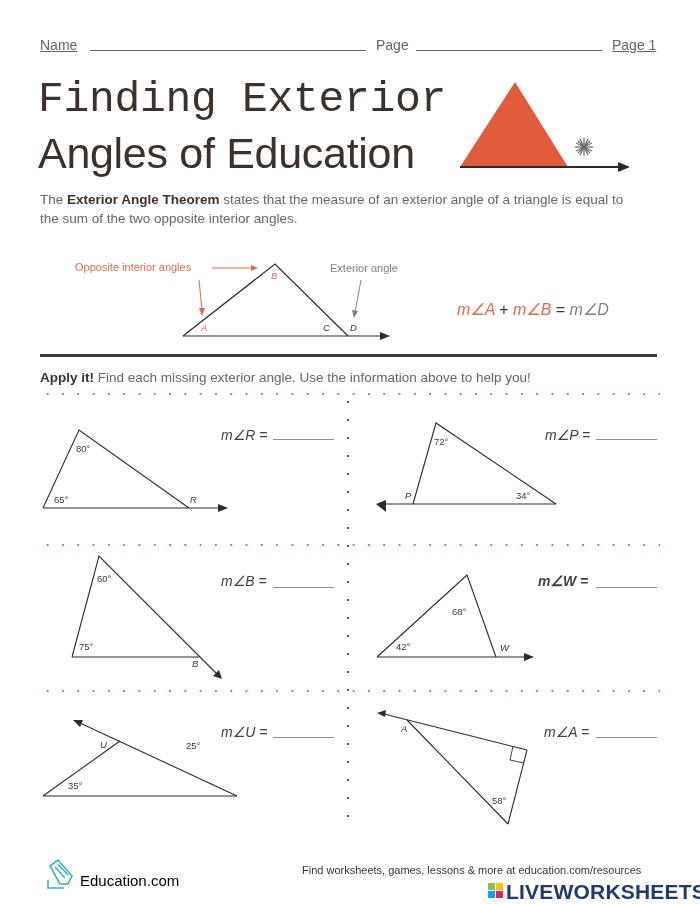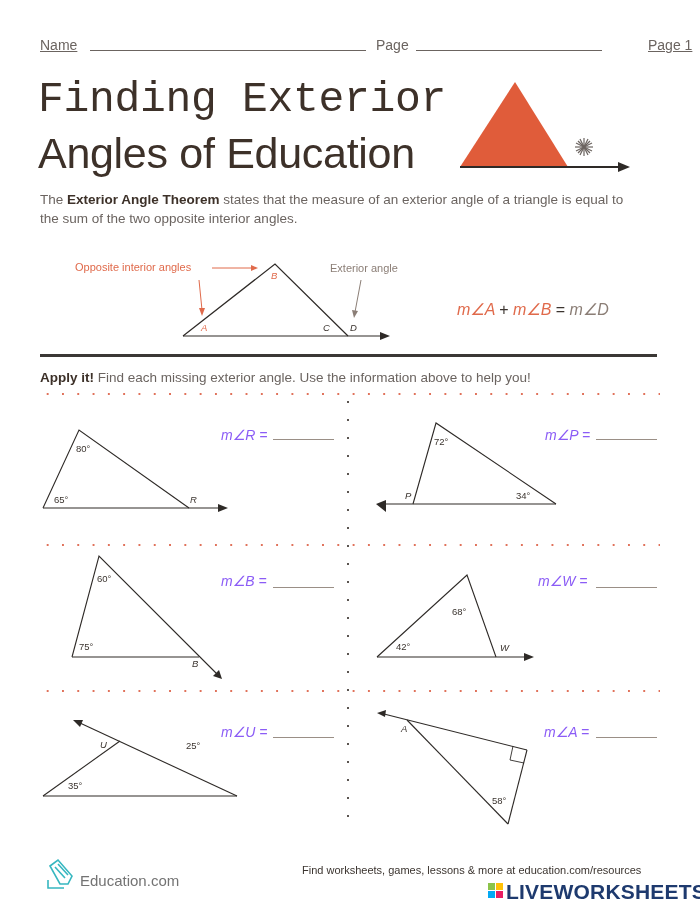--- a/index.html
+++ b/index.html
@@ -13,42 +13,42 @@
   .intro b { color: #3d3129; }
   .divider { left: 40px; top: 354px; width: 617px; height: 3px; background: #3b3835; }
   .apply { left: 40px; top: 370px; font-size: 13.5px; color: #6b6460; }
   .apply b { color: #3d3129; }
   .hdots { left: 40px; width: 620px; height: 2px;
     background-image: radial-gradient(circle, #e0715a 1px, transparent 1.3px);
     background-size: 15.3px 2px; background-repeat: repeat-x; }
   .vdots { left: 347px; top: 393px; width: 2px; height: 440px;
     background-image: radial-gradient(circle, #5a5450 1px, transparent 1.3px);
     background-size: 2px 18px; background-repeat: repeat-y; }
-  .q-label { font-size: 14px; font-style: italic; color: #8b5cf6; }
+  .q-label { font-size: 14px; font-style: italic; color: #404040; }
   .q-line { height: 1px; background: #9a8f86; }
   .fig-label { font-size: 9.5px; color: #3b342f; }
   .fig-label.it { font-style: italic; }
   .orange { color: #e06a4b; }
   .brown { color: #8b7e76; }
   .formula { left: 457px; top: 300px; font-size: 16px; font-style: italic; }
   .formula .op { color: #3b342f; font-style: normal; }
   .footer-text { left: 302px; top: 864px; font-size: 11px; color: #3b342f; }
   .edu-logo { left: 46px; top: 860px; }
-  .edu-text { left: 80px; top: 872px; font-size: 15px; color: #737373; }
+  .edu-text { left: 80px; top: 872px; font-size: 15px; color: #000000; }
   .lw { left: 490px; top: 880px; font-size: 21px; font-weight: bold; color: #1e3a6e; letter-spacing: 0.2px; }
   svg { position: absolute; overflow: visible; }
 </style>
 </head>
 <body>
 
 <span class="abs hdr-label" style="left:40px;text-decoration:underline;">Name</span>
 <div class="abs hdr-line" style="left:90px;width:276px;"></div>
 <span class="abs hdr-label" style="left:376px;">Page</span>
 <div class="abs hdr-line" style="left:416px;width:186px;"></div>
-<span class="abs hdr-label" style="left:648px;text-decoration:underline;">Page 1</span>
+<span class="abs hdr-label" style="left:612px;text-decoration:underline;">Page 1</span>
 
 <div class="abs title" style="top:78px;font-family:Liberation Mono, monospace;">Finding Exterior</div>
 <div class="abs title" style="top:132px;">Angles of Education</div>
 
 <svg style="left:0;top:0;" width="700" height="904">
   <polygon points="460,167 515,82 568,167" fill="#e05c3a"></polygon>
   <line x1="460" y1="167" x2="622" y2="167" stroke="#2e2a27" stroke-width="2"></line>
   <polygon points="630,167 618,162 618,172" fill="#2e2a27"></polygon>
   <g stroke="#6b6460" stroke-width="1.2">
     <line x1="584" y1="138" x2="584" y2="156"></line>
@@ -158,21 +158,21 @@
 <span class="abs fig-label" style="left:492px;top:795px;">58°</span>
 <span class="abs fig-label it" style="left:401px;top:723px;">A</span>
 
 <span class="abs q-label" style="left:221px;top:427px;">m∠R =</span>
 <div class="abs q-line" style="left:273px;top:439px;width:61px;"></div>
 <span class="abs q-label" style="left:545px;top:427px;">m∠P =</span>
 <div class="abs q-line" style="left:596px;top:439px;width:61px;"></div>
 
 <span class="abs q-label" style="left:221px;top:573px;">m∠B =</span>
 <div class="abs q-line" style="left:273px;top:587px;width:61px;"></div>
-<span class="abs q-label" style="left:538px;top:573px;">m∠W =</span>
+<span class="abs q-label" style="left:538px;top:573px;font-weight:bold;">m∠W =</span>
 <div class="abs q-line" style="left:596px;top:587px;width:61px;"></div>
 
 <span class="abs q-label" style="left:221px;top:724px;">m∠U =</span>
 <div class="abs q-line" style="left:273px;top:737px;width:61px;"></div>
 <span class="abs q-label" style="left:544px;top:724px;">m∠A =</span>
 <div class="abs q-line" style="left:596px;top:737px;width:61px;"></div>
 
 <svg class="edu-logo" width="34" height="32" style="left:46px;top:858px;">
   <g fill="none" stroke="#36b7c0" stroke-width="1.6">
     <path d="M4,8 L12,2 L26,18 L22,26 L14,26 Z"></path>

